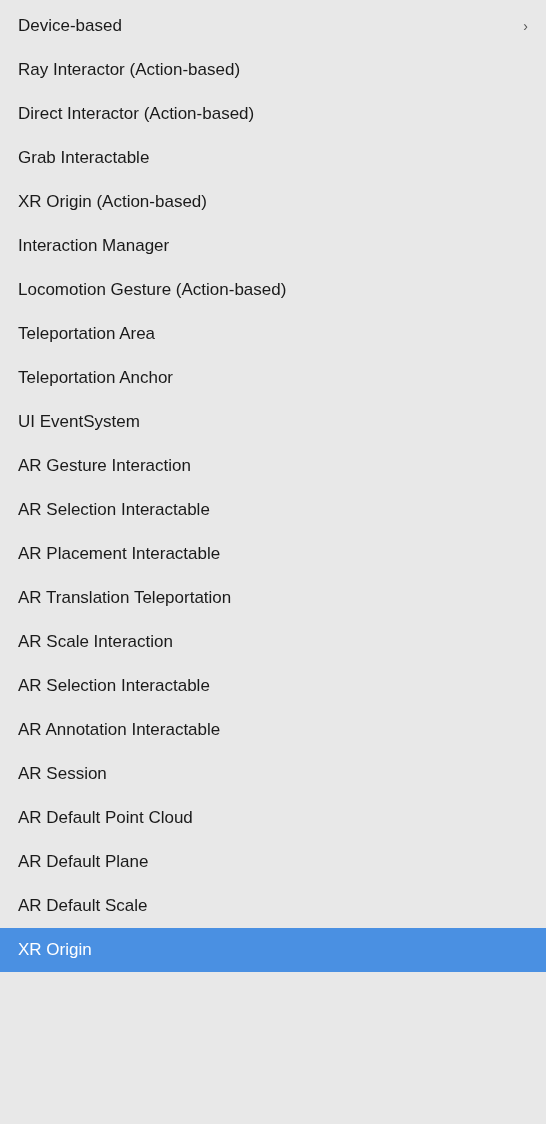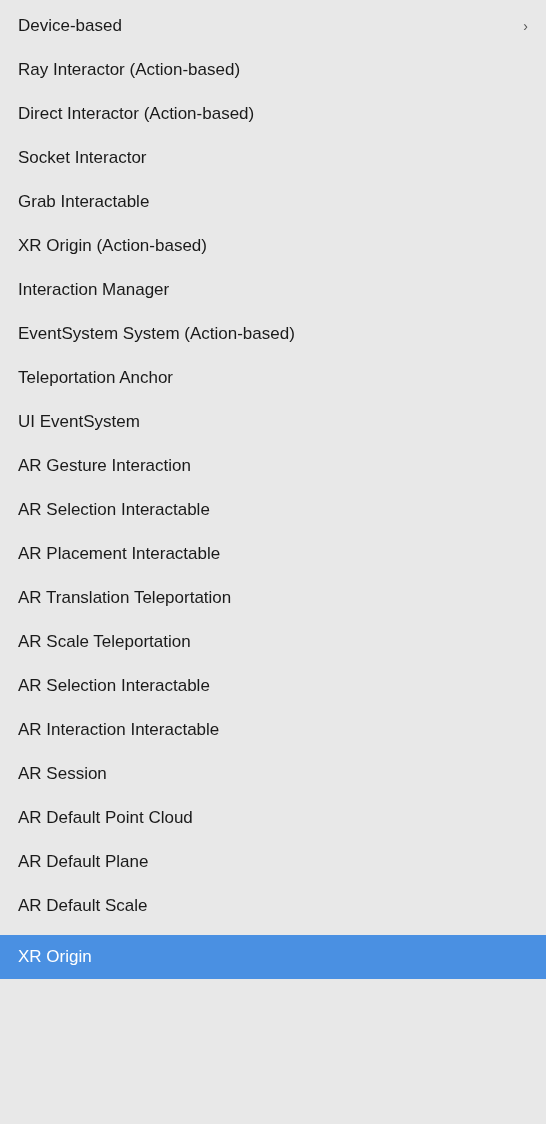--- a/index.html
+++ b/index.html
@@ -32,21 +32,20 @@
       justify-content: space-between;
       padding: 9px 18px 9px 18px;
       cursor: pointer;
       user-select: none;
       min-height: 44px;
     }
 
     .menu-item.selected {
       background: #4a90e2;
       color: #ffffff;
-      margin-top: 7px;
     }
 
     .menu-item-label {
       font-size: 17px;
       line-height: 1.3;
     }
 
     .menu-item.selected .menu-item-label {
       color: #ffffff;
       font-weight: 400;
@@ -66,60 +65,60 @@
       <span class="menu-item-label">Device-based</span>
       <span class="chevron-right">›</span>
     </div>
     <div class="menu-item">
       <span class="menu-item-label">Ray Interactor (Action-based)</span>
     </div>
     <div class="menu-item">
       <span class="menu-item-label">Direct Interactor (Action-based)</span>
     </div>
     <div class="menu-item">
-      <span class="menu-item-label">Socket Interactor</span>
-    </div>
-    <div class="menu-item">
       <span class="menu-item-label">Grab Interactable</span>
     </div>
     <div class="menu-item">
       <span class="menu-item-label">XR Origin (Action-based)</span>
     </div>
     <div class="menu-item">
       <span class="menu-item-label">Interaction Manager</span>
     </div>
     <div class="menu-item">
-      <span class="menu-item-label">EventSystem System (Action-based)</span>
+      <span class="menu-item-label">Locomotion Gesture (Action-based)</span>
+    </div>
+    <div class="menu-item">
+      <span class="menu-item-label">Teleportation Area</span>
     </div>
     <div class="menu-item">
       <span class="menu-item-label">Teleportation Anchor</span>
     </div>
     <div class="menu-item">
       <span class="menu-item-label">UI EventSystem</span>
     </div>
     <div class="menu-item">
       <span class="menu-item-label">AR Gesture Interaction</span>
     </div>
     <div class="menu-item">
       <span class="menu-item-label">AR Selection Interactable</span>
     </div>
     <div class="menu-item">
       <span class="menu-item-label">AR Placement Interactable</span>
     </div>
     <div class="menu-item">
       <span class="menu-item-label">AR Translation Teleportation</span>
     </div>
     <div class="menu-item">
-      <span class="menu-item-label">AR Scale Teleportation</span>
+      <span class="menu-item-label">AR Scale Interaction</span>
     </div>
     <div class="menu-item">
       <span class="menu-item-label">AR Selection Interactable</span>
     </div>
     <div class="menu-item">
-      <span class="menu-item-label">AR Interaction Interactable</span>
+      <span class="menu-item-label">AR Annotation Interactable</span>
     </div>
     <div class="menu-item">
       <span class="menu-item-label">AR Session</span>
     </div>
     <div class="menu-item">
       <span class="menu-item-label">AR Default Point Cloud</span>
     </div>
     <div class="menu-item">
       <span class="menu-item-label">AR Default Plane</span>
     </div>

